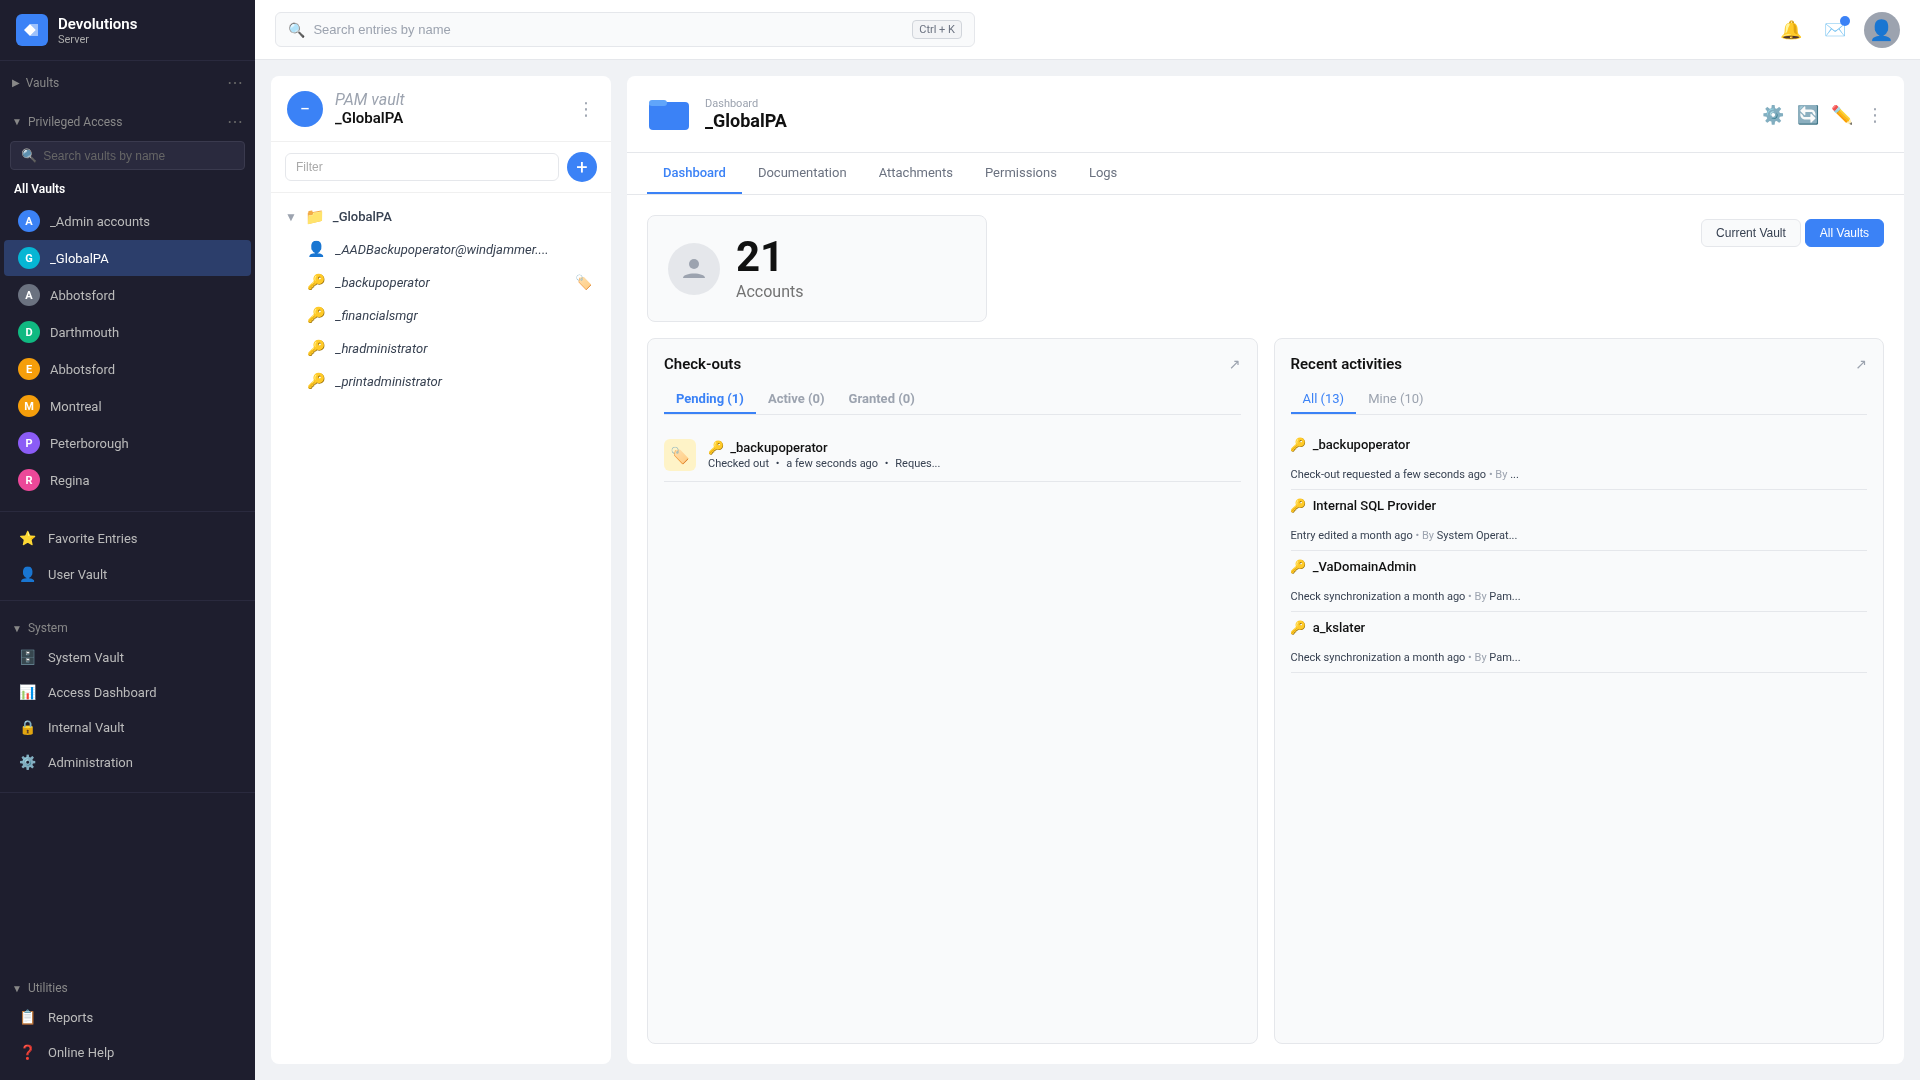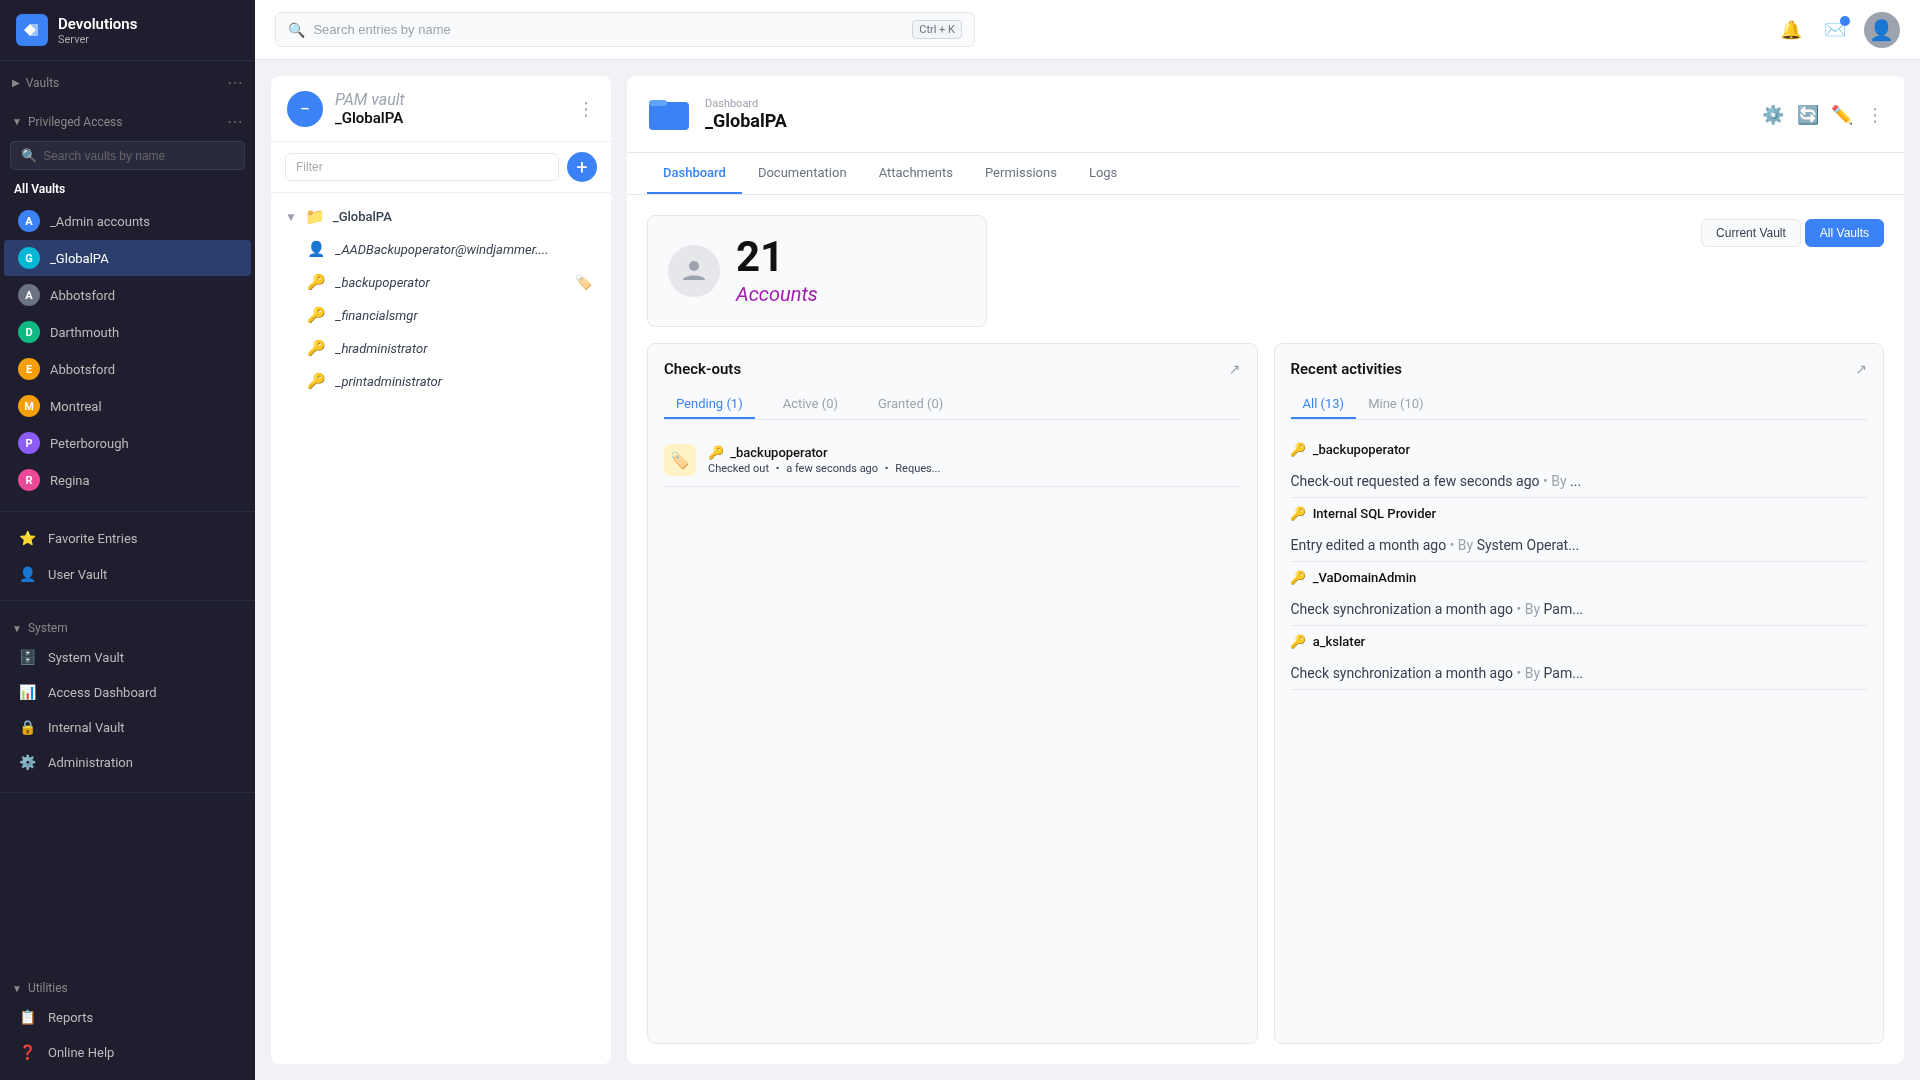--- a/index.html
+++ b/index.html
@@ -85,33 +85,33 @@
     .detail-tabs { display: flex; gap: 0; padding: 0 20px; border-bottom: 1px solid #e5e7eb; }
     .detail-tab { padding: 12px 16px; font-size: 13px; color: #6b7280; cursor: pointer; border-bottom: 2px solid transparent; }
     .detail-tab.active { color: #3b82f6; border-bottom-color: #3b82f6; font-weight: 500; }
 
     .detail-content { flex: 1; padding: 20px; overflow-y: auto; display: flex; gap: 16px; }
 
     
     .stats-card { background: #f9fafb; border: 1px solid #e5e7eb; border-radius: 8px; padding: 20px; display: flex; align-items: center; gap: 16px; min-width: 340px; max-width: 380px; }
     .stats-icon { width: 52px; height: 52px; background: #e5e7eb; border-radius: 50%; display: flex; align-items: center; justify-content: center; color: #6b7280; font-size: 22px; flex-shrink: 0; }
     .stats-number { font-size: 42px; font-weight: 700; color: #111; line-height: 1; }
-    .stats-label { font-size: 20px; color: #a21caf; margin-top: 4px; font-style: italic; }
+    .stats-label { font-size: 16px; color: #737373; margin-top: 4px; }
 
     .vault-toggle { display: flex; gap: 4px; margin-left: auto; align-items: flex-start; padding-top: 4px; }
     .vault-btn { padding: 6px 14px; border-radius: 6px; font-size: 12px; cursor: pointer; border: 1px solid #e5e7eb; background: #f9fafb; color: #374151; }
     .vault-btn.active { background: #3b82f6; color: #fff; border-color: #3b82f6; }
 
     
     .checkouts-panel { background: #f9fafb; border: 1px solid #e5e7eb; border-radius: 8px; padding: 16px; flex: 1; overflow: hidden; display: flex; flex-direction: column; }
     .panel-header { display: flex; align-items: center; justify-content: space-between; margin-bottom: 12px; }
     .panel-title { font-size: 15px; font-weight: 600; color: #111; }
     .panel-ext { color: #9ca3af; font-size: 14px; cursor: pointer; }
 
-    .checkout-tabs { display: flex; gap: 16px; margin-bottom: 14px; border-bottom: 1px solid #e5e7eb; }
+    .checkout-tabs { display: flex; gap: 0; margin-bottom: 14px; border-bottom: 1px solid #e5e7eb; font-weight: bold; }
     .checkout-tab { padding: 6px 12px; font-size: 13px; color: #9ca3af; cursor: pointer; border-bottom: 2px solid transparent; }
     .checkout-tab.active { color: #3b82f6; border-bottom-color: #3b82f6; }
 
     .checkout-entry { display: flex; align-items: center; gap: 12px; padding: 10px 0; border-bottom: 1px solid #e5e7eb; }
     .checkout-badge-icon { width: 32px; height: 32px; background: #fef3c7; border-radius: 6px; display: flex; align-items: center; justify-content: center; font-size: 16px; flex-shrink: 0; }
     .checkout-info { flex: 1; }
     .checkout-name { font-size: 13px; font-weight: 500; color: #111; display: flex; align-items: center; gap: 6px; }
     .checkout-name .key-icon { color: #3b82f6; }
     .checkout-meta { font-size: 11px; color: #9ca3af; margin-top: 2px; }
     .checkout-meta span { color: #374151; }
@@ -119,21 +119,21 @@
 
     
     .activities-panel { background: #f9fafb; border: 1px solid #e5e7eb; border-radius: 8px; padding: 16px; flex: 1; overflow: hidden; display: flex; flex-direction: column; }
     .activity-tabs { display: flex; gap: 0; margin-bottom: 14px; border-bottom: 1px solid #e5e7eb; }
     .activity-tab { padding: 6px 12px; font-size: 13px; color: #9ca3af; cursor: pointer; border-bottom: 2px solid transparent; }
     .activity-tab.active { color: #3b82f6; border-bottom-color: #3b82f6; }
 
     .activity-entry { padding: 8px 0; border-bottom: 1px solid #e5e7eb; }
     .activity-name { font-size: 13px; color: #111; font-weight: 500; display: flex; align-items: center; gap: 6px; margin-bottom: 3px; }
     .activity-name .key-icon { color: #3b82f6; font-size: 13px; }
-    .activity-meta { font-size: 14px; color: #9ca3af; margin-top: 16px; }
+    .activity-meta { font-size: 11px; color: #9ca3af; margin-top: 16px; }
     .activity-meta .action { color: #374151; }
     .activity-meta .time { color: #374151; }
     .activity-meta .by { color: #9ca3af; }
     .activity-meta .user { color: #374151; }
     .scrollbar-area { overflow-y: auto; flex: 1; }
 
     
     ::-webkit-scrollbar { width: 6px; }
     ::-webkit-scrollbar-track { background: transparent; }
     ::-webkit-scrollbar-thumb { background: #d1d5db; border-radius: 3px; }

